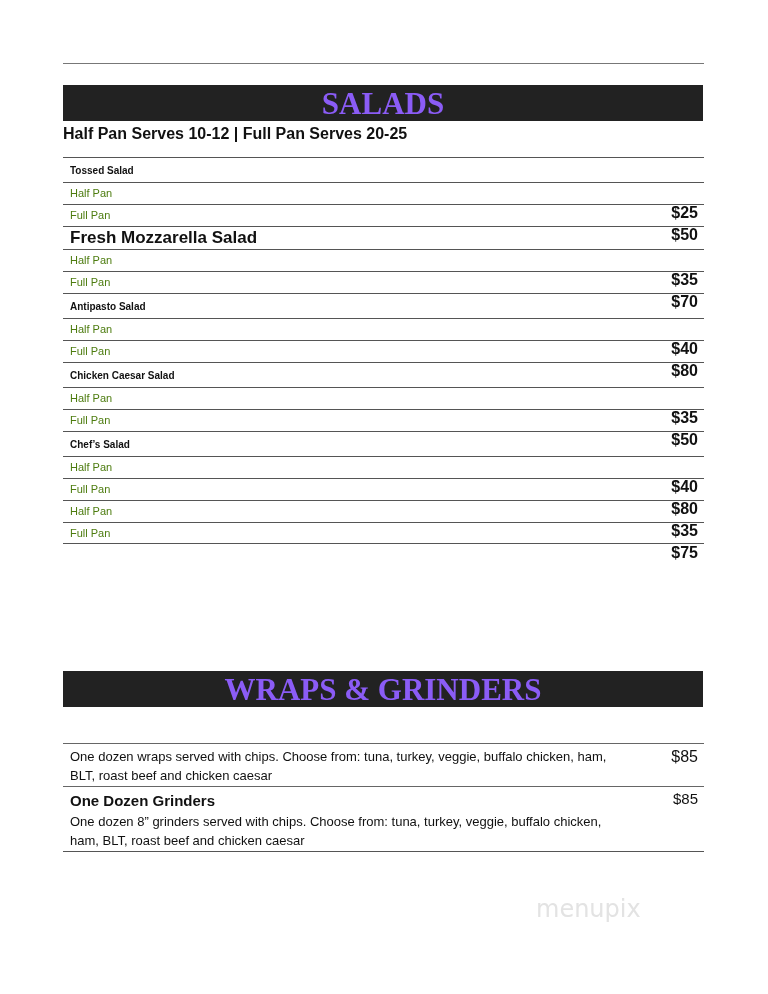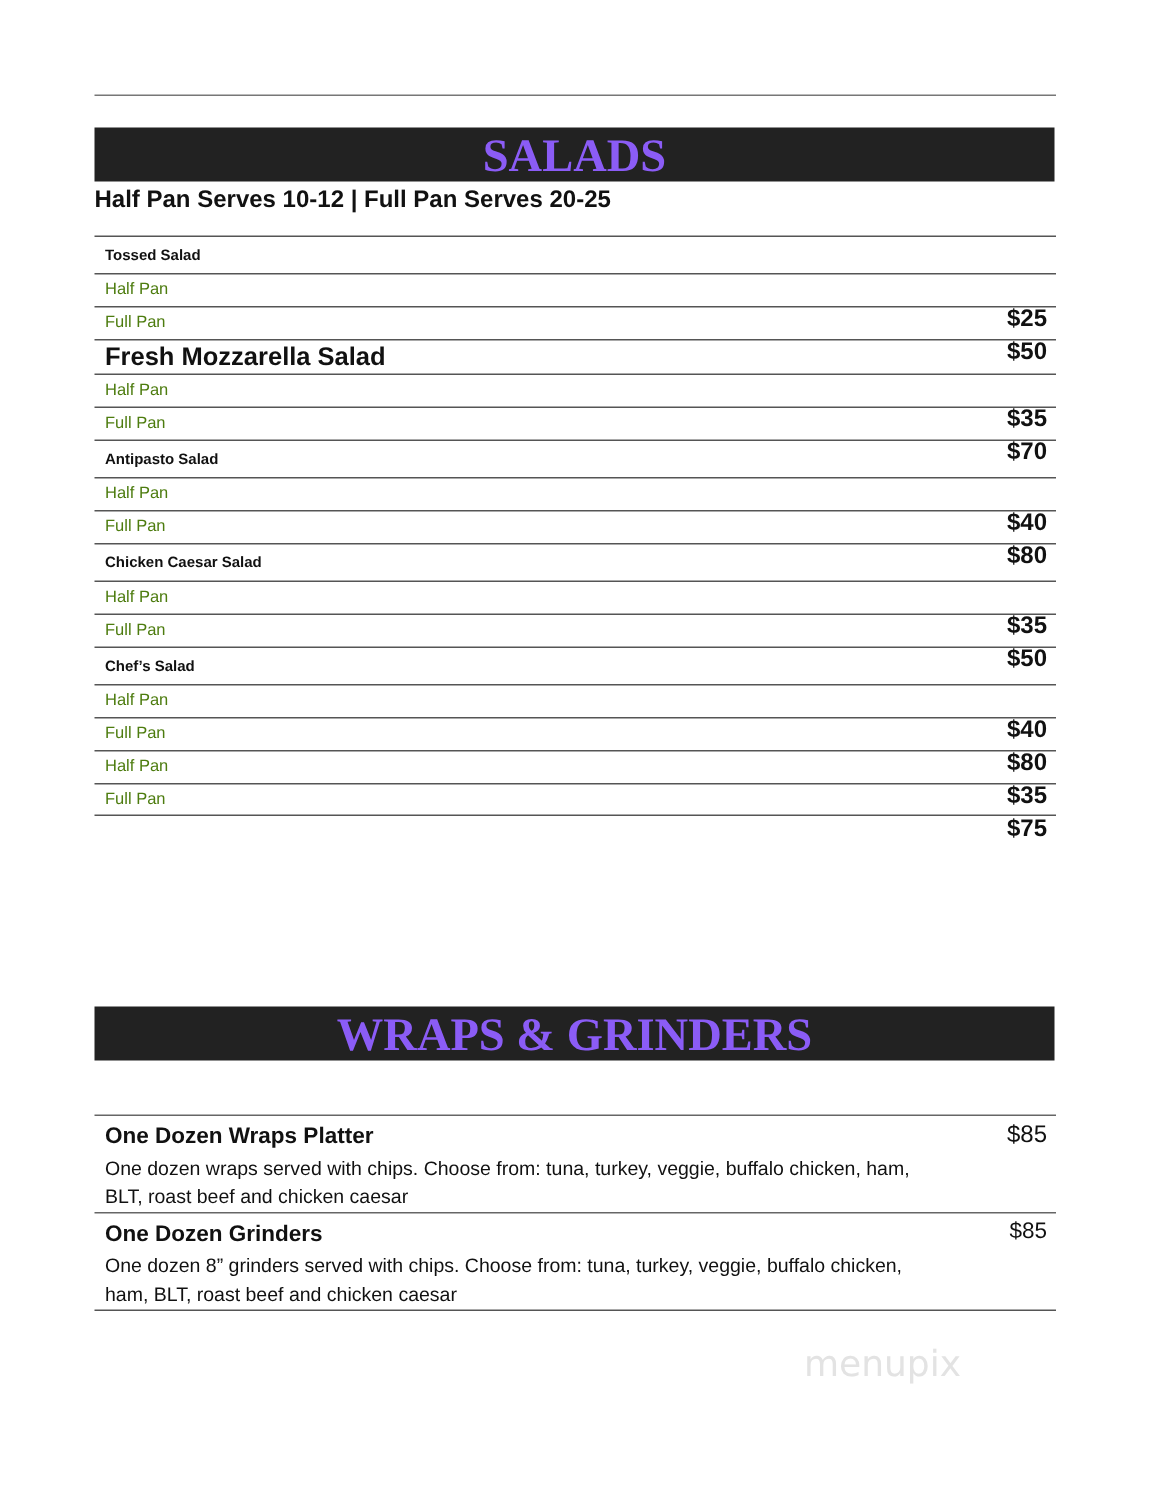--- a/index.html
+++ b/index.html
@@ -110,21 +110,20 @@
   <div class="row size-row last">
       <span class="size-label">Full Pan</span>
       <span class="price">$75</span>
     </div>
 </div>
 
 <div class="banner wraps">WRAPS &amp; GRINDERS</div>
 
 <div class="list wraps-list">
   <div class="wrap-item">
-    <div class="wrap-title">One Dozen Wraps Platter</div>
     <div class="wrap-desc">One dozen wraps served with chips. Choose from: tuna, turkey, veggie, buffalo chicken, ham, BLT, roast beef and chicken caesar</div>
     <span class="wrap-price">$85</span>
   </div>
   <div class="wrap-item last">
     <div class="wrap-title">One Dozen Grinders</div>
     <div class="wrap-desc">One dozen 8” grinders served with chips. Choose from: tuna, turkey, veggie, buffalo chicken, ham, BLT, roast beef and chicken caesar</div>
     <span class="wrap-price small">$85</span>
   </div>
 </div>
 

